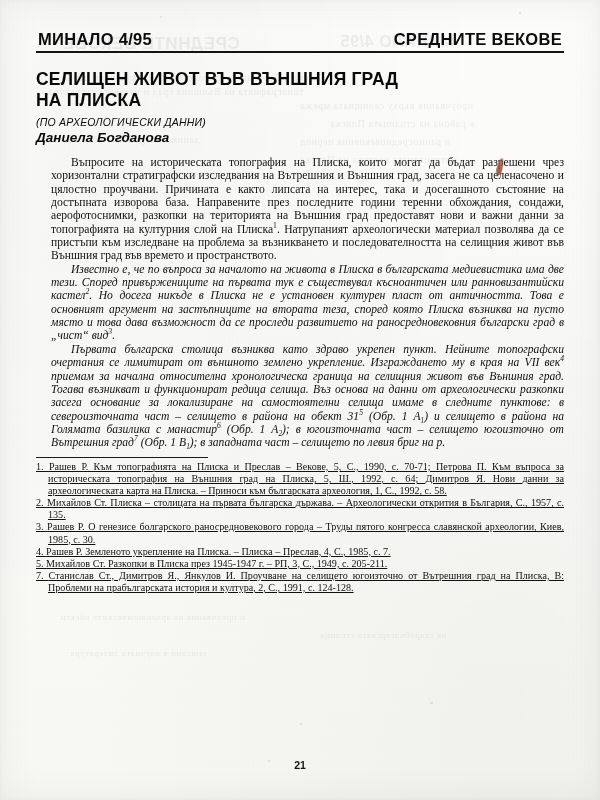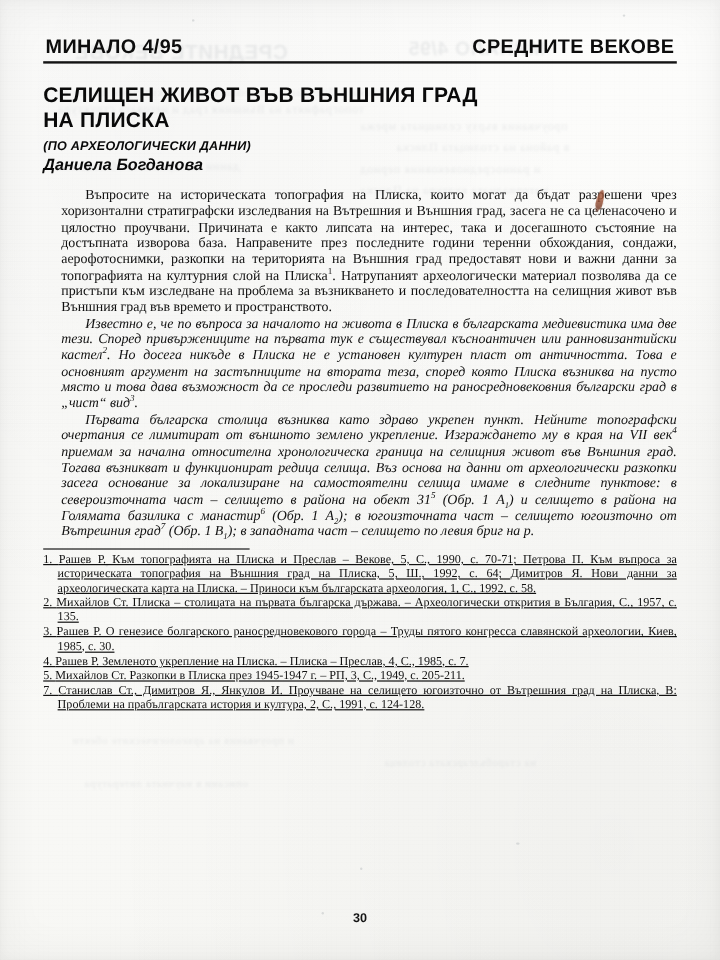--- a/index.html
+++ b/index.html
@@ -96,21 +96,21 @@
   .title-main {
     font-family: "Liberation Sans", sans-serif;
     font-weight: bold;
     font-size: 17.5px;
     line-height: 21px;
     letter-spacing: .2px;
   }
   .title-sub {
     margin-top: 5px;
     font-family: "Liberation Sans", sans-serif;
-    font-weight: bold;
+    font-weight: normal;
     font-style: italic;
     font-size: 10.5px;
     letter-spacing: .2px;
   }
   .author {
     margin-top: 2px;
     font-family: Liberation Sans, sans-serif;
     font-weight: bold;
     font-style: italic;
     font-size: 13.5px;
@@ -257,19 +257,19 @@
     <div class="footnotes" id="footnote-list">
         <p class="fn"><span class="fnum">1. </span><span>Рашев Р. Към топографията на Плиска и Преслав – Векове, 5, С., 1990, с. 70-71; Петрова П. Към въпроса за историческата топография на Външния град на Плиска, 5, Ш., 1992, с. 64; Димитров Я. Нови данни за археологическата карта на Плиска. – Приноси към българската археология, 1, С., 1992, с. 58.</span></p>
         <p class="fn"><span class="fnum">2. </span><span>Михайлов Ст. Плиска – столицата на първата българска държава. – Археологически открития в България, С., 1957, с. 135.</span></p>
         <p class="fn"><span class="fnum">3. </span><span>Рашев Р. О генезисе болгарского раносредновекового города – Труды пятого конгресса славянской археологии, Киев, 1985, с. 30.</span></p>
         <p class="fn"><span class="fnum">4. </span><span>Рашев Р. Земленото укрепление на Плиска. – Плиска – Преслав, 4, С., 1985, с. 7.</span></p>
         <p class="fn"><span class="fnum">5. </span><span>Михайлов Ст. Разкопки в Плиска през 1945-1947 г. – РП, 3, С., 1949, с. 205-211.</span></p>
         <p class="fn"><span class="fnum">7. </span><span>Станислав Ст., Димитров Я., Янкулов И. Проучване на селището югоизточно от Вътрешния град на Плиска, В: Проблеми на прабългарската история и култура, 2, С., 1991, с. 124-128.</span></p>
       </div>
   </div>
 
-  <div class="folio">30</div>
+  <div class="folio">21</div>
 
   <div id="penmark"></div>
 
   <div id="grain"></div>
   <div id="vignette"></div>
 </div>
 
 </body></html>

